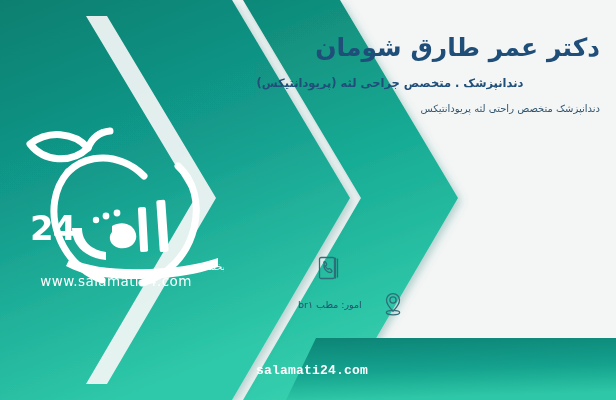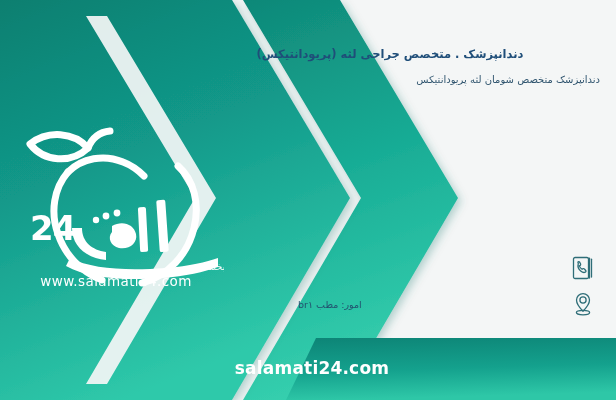--- a/index.html
+++ b/index.html
@@ -23,32 +23,32 @@
   }
   .spec-1{
     margin-top:13px;font-size:11.5px;color:#1f4e79;font-weight:bold;line-height:1.3;text-align:center;
   }
   .spec-2{
     margin-top:11px;font-size:10px;color:#30556f;line-height:1.3;
   }
 
   
   .contacts{position:absolute;right:18px;top:250px;width:300px;direction:rtl;}
-  .crow{display:flex;align-items:center;justify-content:space-between;gap:16px;height:36px;}
+  .crow{display:flex;align-items:center;justify-content:flex-end;gap:16px;height:36px;}
   .crow .ico{width:30px;height:30px;flex:0 0 30px;display:flex;align-items:center;justify-content:center;}
   .crow .ico svg{display:block;}
   .crow .txt{font-size:9.5px;color:#23526f;white-space:nowrap;direction:rtl;}
   .crow.blank .txt{visibility:hidden;}
 
   
   .footer{position:absolute;left:0;bottom:0;width:616px;height:62px;pointer-events:none;}
   .footer-svg{width:616px;height:62px;display:block;}
   .footer-text{
     position:absolute;left:8px;right:0;bottom:22px;text-align:center;
-    font-size:17px;font-weight:bold;color:#ffffff;letter-spacing:.2px;
+    font-size:13px;font-weight:bold;color:#ffffff;letter-spacing:.2px;font-family:Liberation Mono, monospace;
   }
 </style>
 </head>
 <body>
 
 <div class="card">
 
   <svg class="bg-svg" viewBox="0 0 616 400">
     <defs>
       <linearGradient id="gTealA" x1="0" y1="0" x2="0.35" y2="1">
@@ -114,22 +114,23 @@
         <text x="22" y="132" font-family="DejaVu Sans, Liberation Sans, sans-serif" font-size="34" font-weight="bold" fill="#ffffff" letter-spacing="-1">24</text>
       </g>
 
       <text x="200" y="162" text-anchor="end" direction="rtl" font-family="DejaVu Sans, Liberation Sans, sans-serif" font-size="10" fill="#ffffff" opacity="0.95">به راحتی یک لبخند</text>
 
       <text x="108" y="178" text-anchor="middle" font-family="DejaVu Sans, Liberation Sans, sans-serif" font-size="13.5" fill="#ffffff" letter-spacing="0.4">www.salamati24.com</text>
     </svg>
   </div>
 
   <div class="head">
+    <div class="doc-name">دکتر عمر طارق شومان</div>
     <div class="spec-1">دندانپزشک . متخصص جراحی لثه (پریودانتیکس)</div>
-    <div class="spec-2">دندانپزشک متخصص شومان لثه پریودانتیکس</div>
+    <div class="spec-2">دندانپزشک متخصص راحتی لثه پریودانتیکس</div>
   </div>
 
   <div class="contacts">
 
     <div class="crow blank">
       <span class="ico">
         <svg width="26" height="26" viewBox="0 0 26 26" fill="none" stroke="#2f6e78" stroke-width="1.3" stroke-linecap="round" stroke-linejoin="round">
           <rect x="3.5" y="2.5" width="15" height="21" rx="1.6"></rect>
           <line x1="19.5" y1="3.2" x2="19.5" y2="23"></line>
           <line x1="21.5" y1="4.2" x2="21.5" y2="22"></line>

